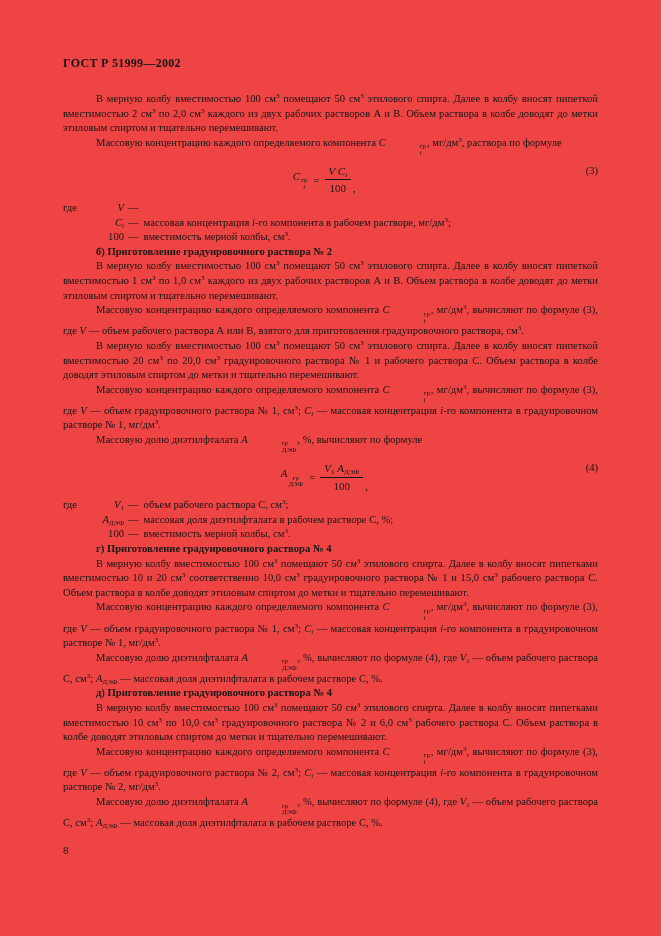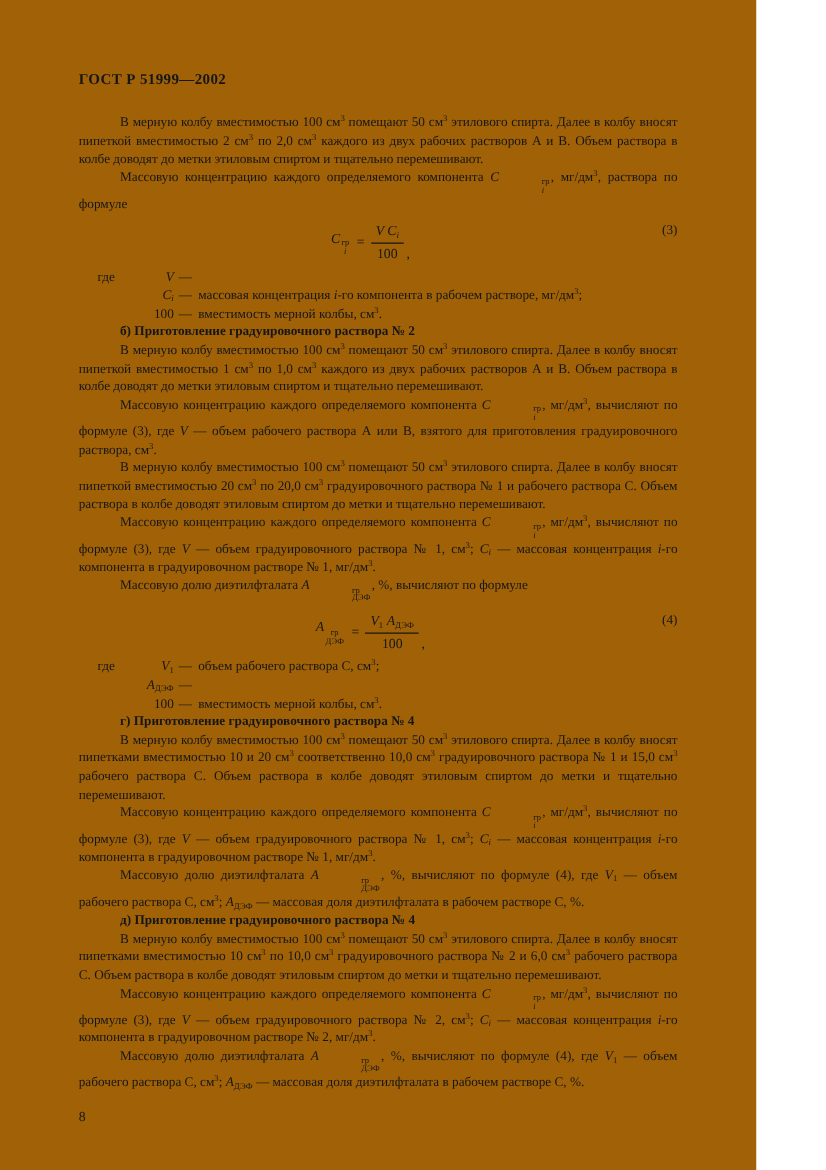--- a/index.html
+++ b/index.html
@@ -4,24 +4,24 @@
 <style>
   html,body{margin:0;padding:0;background:#ffffff;}
   body{
     width:661px;height:936px;
     font-family:"Liberation Serif", "DejaVu Serif", serif;
     color:#161616;
     -webkit-font-smoothing:antialiased;
   }
   .page{
     position:relative;
-    width:605px;height:936px;
+    width:661px;height:936px;
     box-sizing:border-box;
     padding:56px 63px 0 63px;
-    background:#a16207;
+    background:#ef4444;
     overflow:hidden;
   }
   .doc-header{
     font-weight:bold;
     font-size:12px;
     letter-spacing:.3px;
     margin:0 0 21px 0;
   }
   .content{
     font-size:10.6px;
@@ -54,21 +54,21 @@
   .frac{display:inline-block;text-align:center;vertical-align:middle;}
   .frac .num{display:block;padding:0 4px 1px 4px;}
   .frac .den{display:block;border-top:1px solid #161616;padding:1px 4px 0 4px;}
   .f-comma{margin-left:2px;align-self:flex-end;}
   .formula-number{
     flex:none;align-self:flex-start;
     margin-top:0;font-size:10.6px;
   }
   
   .def-row{display:flex;}
-  .def-lead{flex:none;width:27px;margin-left:15px;}
+  .def-lead{flex:none;width:27px;}
   .def-term{flex:none;width:34px;text-align:right;white-space:nowrap;}
   .def-dash{flex:none;padding:0 5px 0 4px;}
   .def-text{flex:1;text-align:justify;}
   .page-number{
     font-size:11px;
     margin-top:13px;
   }
 </style>
 </head>
 <body>
@@ -149,20 +149,21 @@
         <div class="def-row">
           <span class="def-lead">где</span>
           <span class="def-term"><span class="it">V</span><sub>1</sub></span>
           <span class="def-dash">—</span>
           <span class="def-text"><span>объем рабочего раствора С, см</span><sup>3</sup><span>;</span></span>
         </div>
         <div class="def-row">
           <span class="def-lead"></span>
           <span class="def-term"><span class="it">A</span><sub>ДЭФ</sub></span>
           <span class="def-dash">—</span>
+          <span class="def-text"><span>массовая доля диэтилфталата в рабочем растворе С, %;</span></span>
         </div>
         <div class="def-row">
           <span class="def-lead"></span>
           <span class="def-term"><span>100</span></span>
           <span class="def-dash">—</span>
           <span class="def-text"><span>вместимость мерной колбы, см</span><sup>3</sup><span>.</span></span>
         </div>
       </div>
       <p class="heading"><span>г)  Приготовление градуировочного раствора № 4</span></p>
       <p class="para"><span>В мерную колбу вместимостью 100 см</span><sup>3</sup><span> помещают 50 см</span><sup>3</sup><span> этилового спирта. Далее в колбу вносят пипетками вместимостью 10 и 20 см</span><sup>3</sup><span> соответственно 10,0 см</span><sup>3</sup><span> градуировочного раствора № 1 и 15,0 см</span><sup>3</sup><span> рабочего раствора С. Объем раствора в колбе доводят этиловым спиртом до метки и тщательно перемешивают.</span></p>

